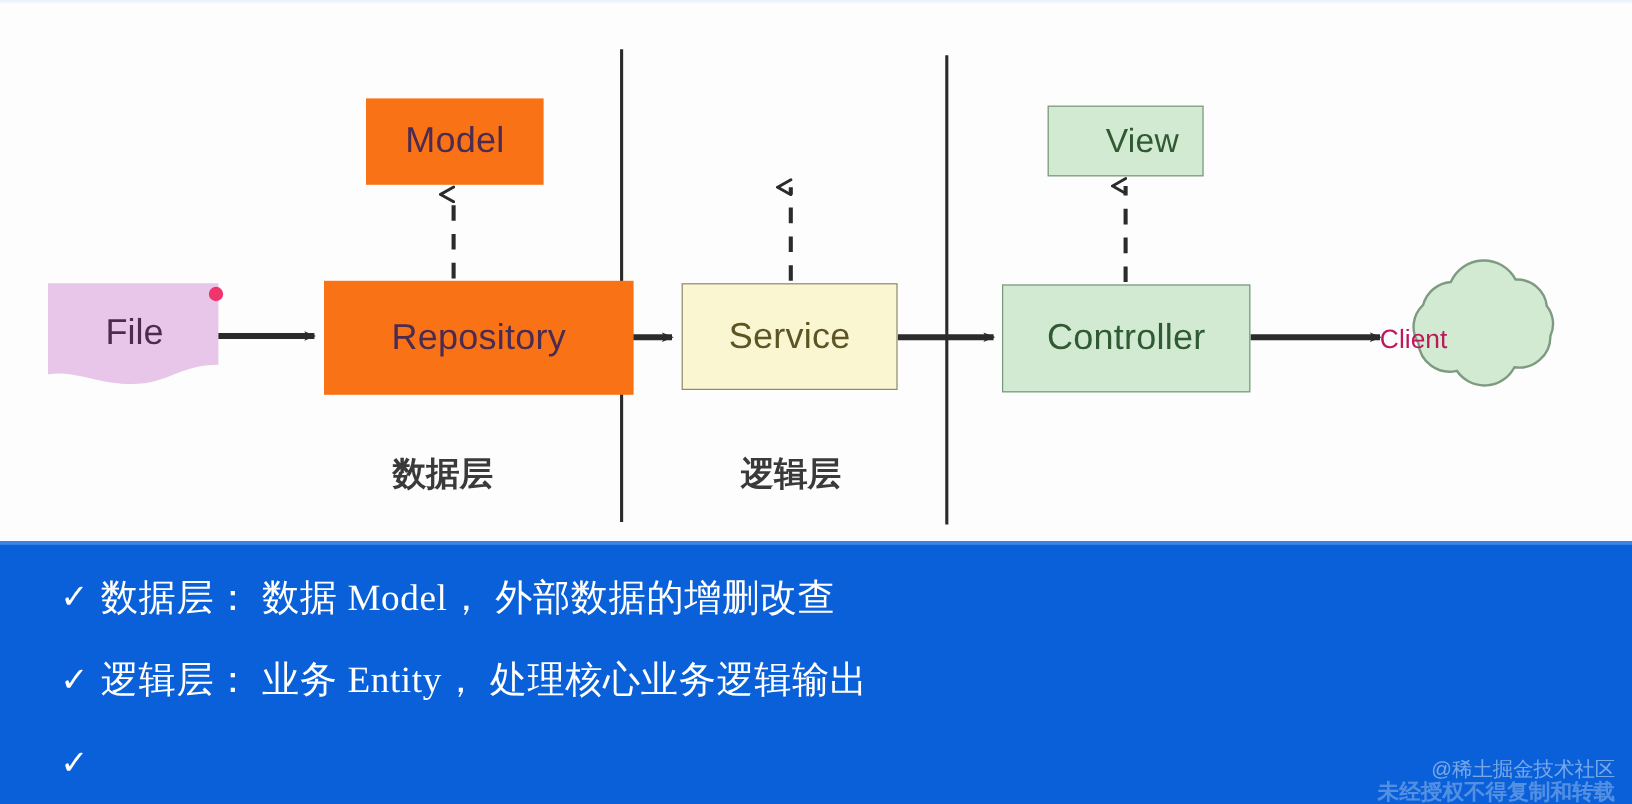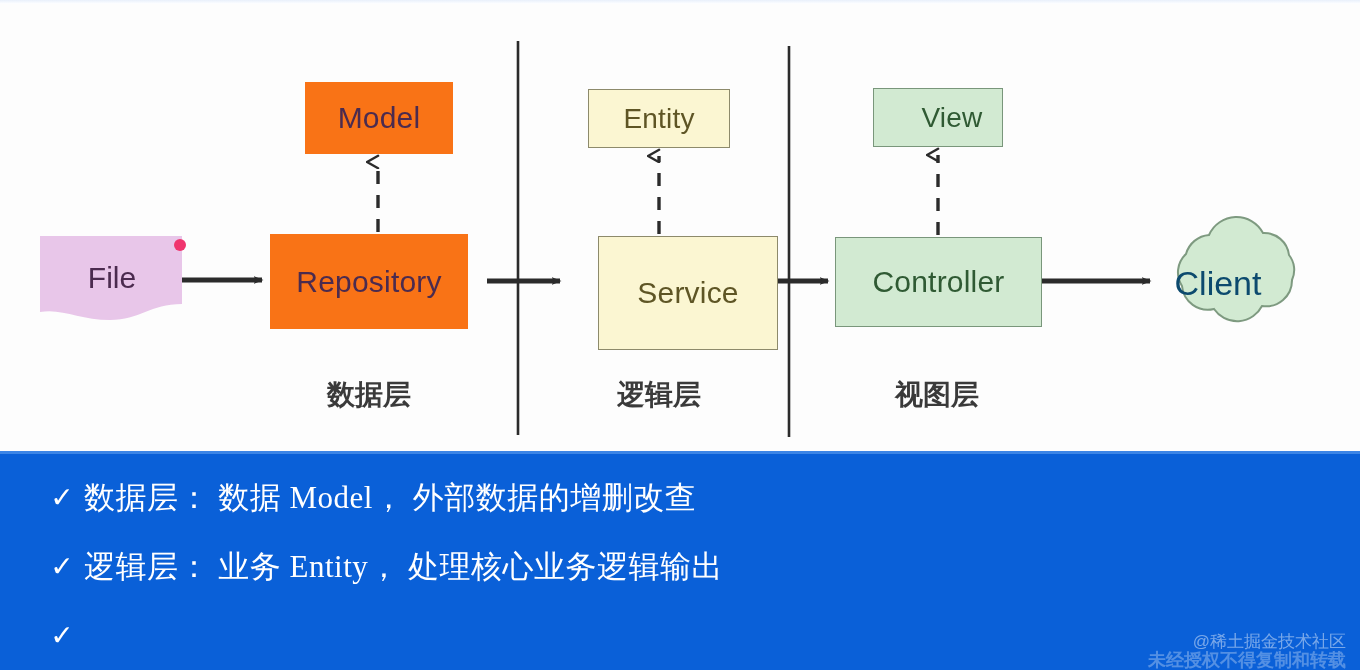--- a/index.html
+++ b/index.html
@@ -64,41 +64,41 @@
   .node-green {
     background: #d2ead2;
     color: #2f5a33;
     border: 1.6px solid #79967b;
   }
 
   #node-model    { left: 305px; top: 78px;  width: 148px; height: 72px;  font-size: 30px; }
   #node-entity   { left: 588px; top: 85px;  width: 142px; height: 59px;  font-size: 28px; }
   #node-view     { left: 873px; top: 84px;  width: 130px; height: 59px;  font-size: 28px; padding-left: 28px; }
 
-  #node-repository { left: 270px; top: 230px; width: 198px; height: 95px; font-size: 30px; }
-  #node-service    { left: 568px; top: 232px; width: 180px; height: 114px; font-size: 30px; margin-left: 30px; }
+  #node-repository { left: 270px; top: 230px; width: 258px; height: 95px; font-size: 30px; }
+  #node-service    { left: 568px; top: 232px; width: 180px; height: 89px; font-size: 30px; }
   #node-controller { left: 835px; top: 233px; width: 207px; height: 90px; font-size: 30px; }
 
   
   #node-file-label {
     position: absolute;
     left: 42px; top: 236px;
     width: 140px; height: 75px;
     display: flex; align-items: center; justify-content: center;
     font-size: 30px; color: #4b2b4f;
     font-family: "Liberation Sans", "DejaVu Sans", sans-serif;
     pointer-events: none;
   }
   
   #node-client-label {
     position: absolute;
-    left: 1152px; top: 250px;
+    left: 1112px; top: 250px;
     width: 132px; height: 58px;
     display: flex; align-items: center; justify-content: center;
-    font-size: 34px; color: #0c4a6e;
+    font-size: 22px; color: #be185d;
     font-family: "Liberation Sans", "DejaVu Sans", sans-serif;
     pointer-events: none;
   }
 
   
   .layer-caption {
     position: absolute;
     font-family: "Liberation Sans", "DejaVu Sans", sans-serif;
     font-size: 28px;
     font-weight: 700;
@@ -217,37 +217,35 @@
       <line x1="748" y1="277" x2="828" y2="277" stroke="#2b2b2b" stroke-width="5" marker-end="url(#arrow-solid)"></line>
       <line x1="1042" y1="277" x2="1150" y2="277" stroke="#2b2b2b" stroke-width="5" marker-end="url(#arrow-solid)"></line>
 
       <line x1="378" y1="228" x2="378" y2="158" stroke="#2b2b2b" stroke-width="3.4" stroke-dasharray="13,11" marker-end="url(#arrow-open)"></line>
       <line x1="659" y1="230" x2="659" y2="152" stroke="#2b2b2b" stroke-width="3.4" stroke-dasharray="13,11" marker-end="url(#arrow-open)"></line>
       <line x1="938" y1="231" x2="938" y2="151" stroke="#2b2b2b" stroke-width="3.4" stroke-dasharray="13,11" marker-end="url(#arrow-open)"></line>
     </svg>
 
     <div class="node node-purple" id="node-model">Model</div>
 
-    <div class="node node-yellow" id="node-entity">Entity</div>
 
     <div class="node node-green" id="node-view">View</div>
 
     <div class="node node-purple" id="node-repository">Repository</div>
 
     <div class="node node-yellow" id="node-service">Service</div>
 
     <div class="node node-green" id="node-controller">Controller</div>
 
     <div id="node-file-label">File</div>
 
     <div id="node-client-label">Client</div>
 
     <div class="layer-caption" id="layer-0">数据层</div>
     <div class="layer-caption" id="layer-1">逻辑层</div>
-    <div class="layer-caption" id="layer-2">视图层</div>
   </div>
 
   <div class="summary">
     <div class="summary-topline"></div>
 
     <div class="summary-list">
 
       <div class="summary-row">
         <span class="check-icon">✓</span>
         <span class="summary-text">数据层： 数据 Model， 外部数据的增删改查</span>

